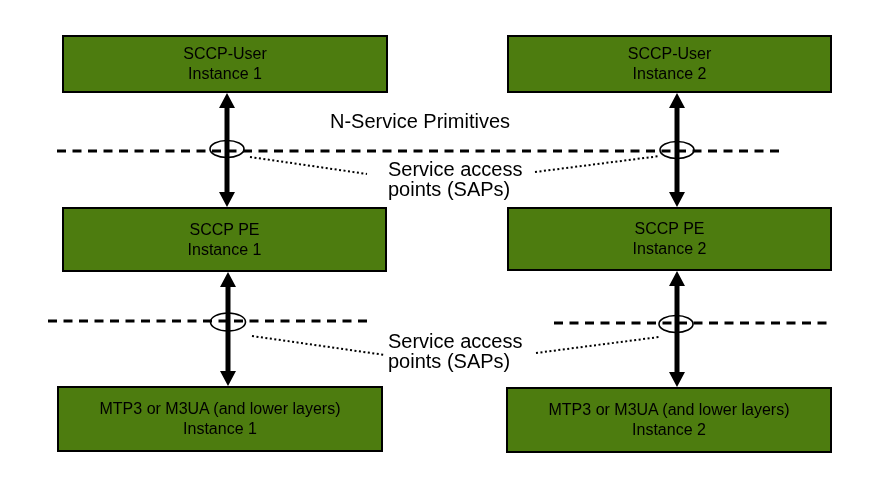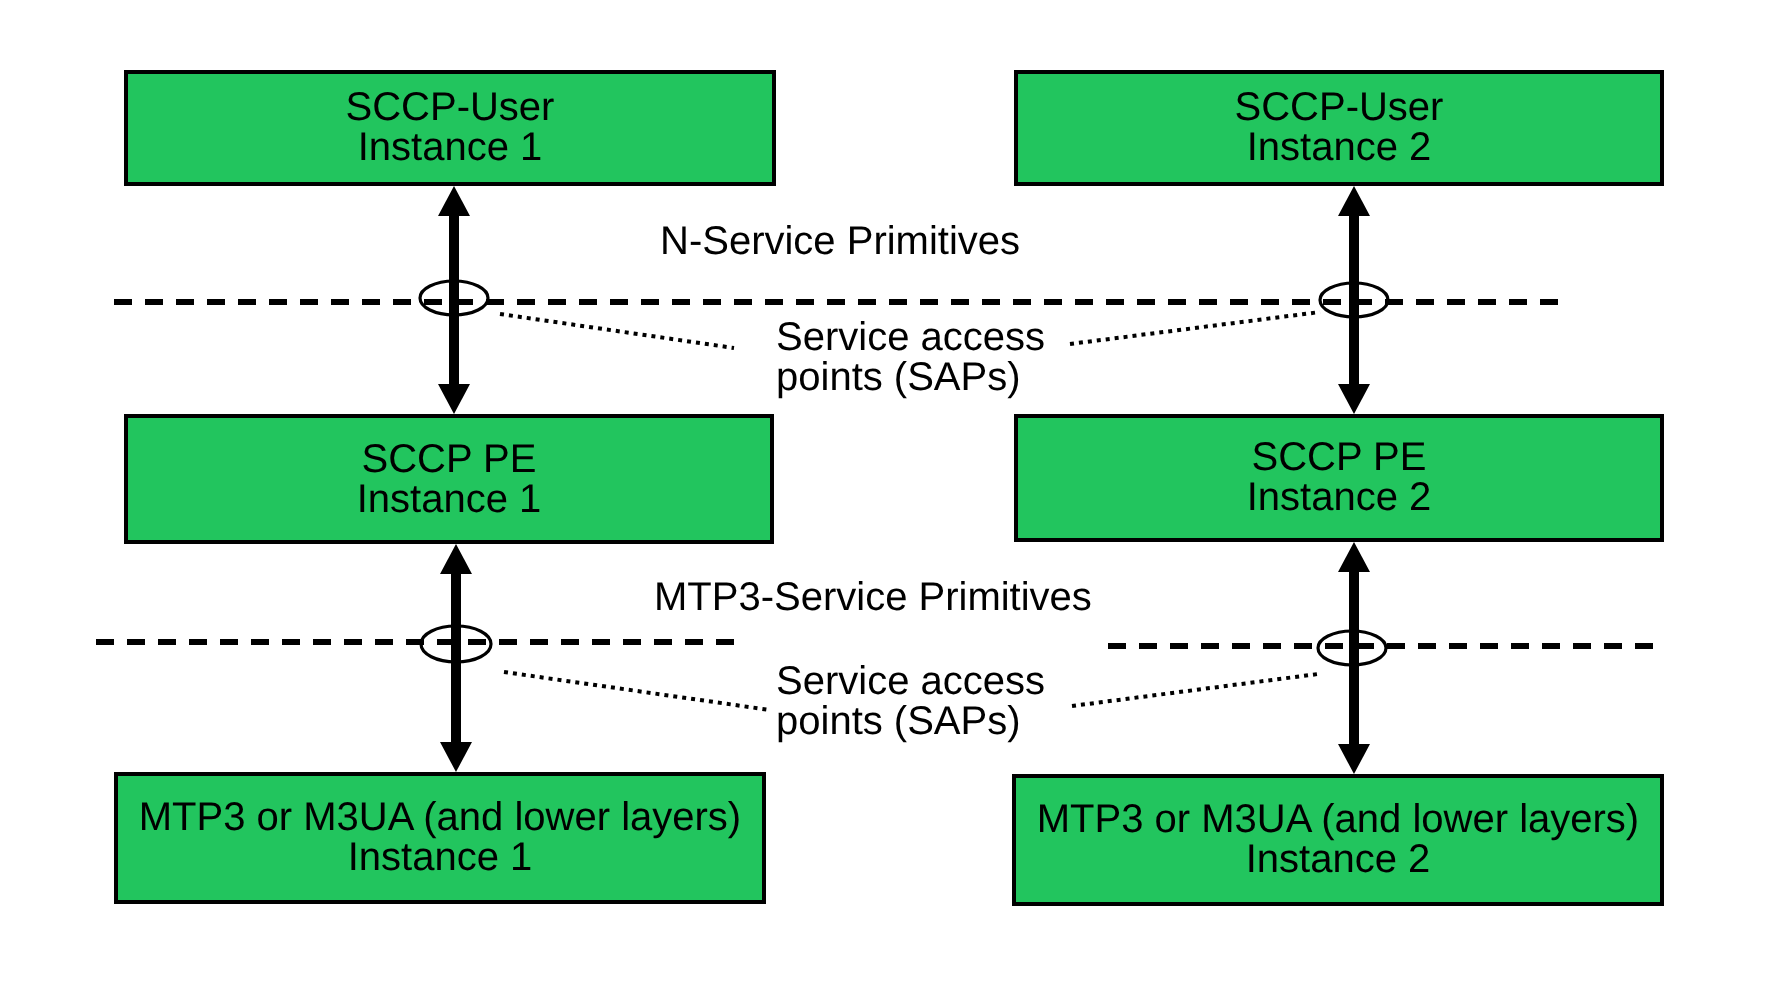--- a/index.html
+++ b/index.html
@@ -20,27 +20,27 @@
     position: absolute;
     left: 0;
     top: 0;
     width: 883px;
     height: 492px;
   }
   .box {
     position: absolute;
     box-sizing: border-box;
     border: 2px solid #000000;
-    background: #22c55e;
+    background: #4d7c0f;
     display: flex;
     flex-direction: column;
     align-items: center;
     justify-content: center;
     text-align: center;
-    font-size: 20px;
+    font-size: 16px;
     line-height: 20px;
     white-space: nowrap;
   }
   .label {
     position: absolute;
     font-size: 20px;
     line-height: 20px;
     white-space: nowrap;
   }
   
@@ -125,20 +125,19 @@
     <div>Instance 2</div>
   </div>
 
   <div class="label" id="label-n-service">N-Service Primitives</div>
 
   <div class="label" id="label-sap-row1">
     <div>Service access</div>
     <div>points (SAPs)</div>
   </div>
 
-  <div class="label" id="label-mtp3-service">MTP3-Service Primitives</div>
 
   <div class="label" id="label-sap-row2">
     <div>Service access</div>
     <div>points (SAPs)</div>
   </div>
 
 </div>
 
 </body></html>

